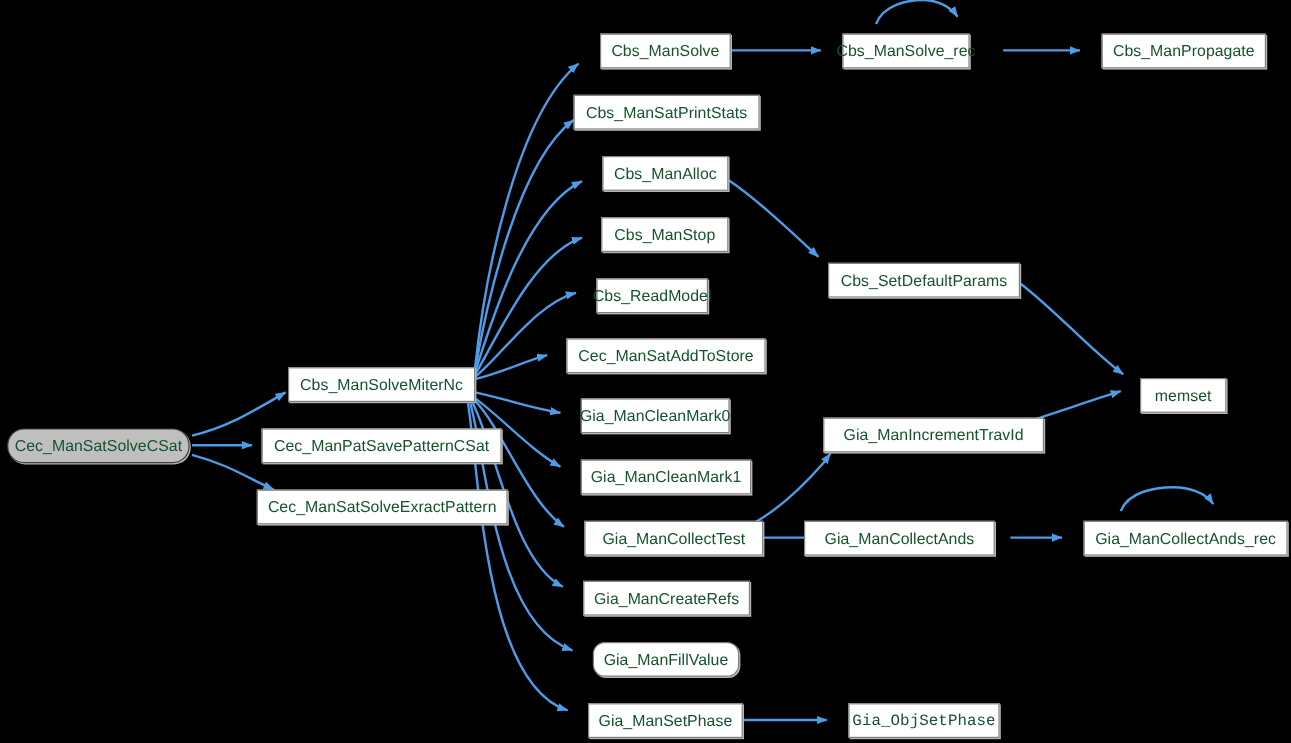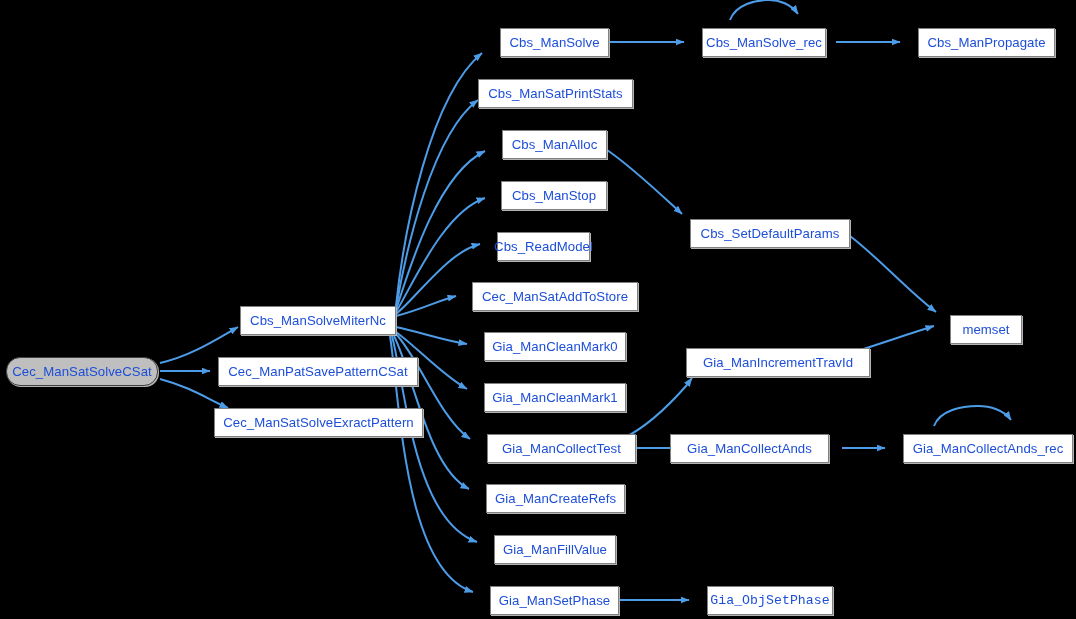--- a/index.html
+++ b/index.html
@@ -34,21 +34,21 @@
     border: 1px solid #808080;
     box-shadow: 1px 1px 0 0 #b4b4b4;
     height: 29px;
     white-space: nowrap;
   }
   .node.current {
     background: #bfbfbf;
     border: 1px solid #404040;
   }
   .node-label {
-    color: #1d4ed8;
+    color: #14532d;
     font-size: 13.2px;
     line-height: 1;
     letter-spacing: 0.05px;
     padding: 0 7px;
     user-select: none;
   }
 </style>
 </head>
 <body>
 
@@ -114,39 +114,39 @@
       </div>
       <div class="node" style="left: 501px; top: 181px; width: 106px;">
         <span class="node-label">Cbs_ManStop</span>
       </div>
       <div class="node" style="left: 497px; top: 232px; width: 93px;">
         <span class="node-label">Cbs_ReadModel</span>
       </div>
       <div class="node" style="left: 472px; top: 282px; width: 166px;">
         <span class="node-label">Cec_ManSatAddToStore</span>
       </div>
-      <div class="node" style="left: 484px; top: 332px; width: 142px;">
+      <div class="node" style="left: 484px; top: 332px; width: 124px;">
         <span class="node-label">Gia_ManCleanMark0</span>
       </div>
       <div class="node" style="left: 484px; top: 383px; width: 142px;">
         <span class="node-label">Gia_ManCleanMark1</span>
       </div>
       <div class="node" style="left: 487px; top: 434px; width: 149px;">
         <span class="node-label">Gia_ManCollectTest</span>
       </div>
       <div class="node" style="left: 486px; top: 484px; width: 139px;">
         <span class="node-label">Gia_ManCreateRefs</span>
       </div>
-      <div class="node" style="left: 494px; top: 535px; width: 122px;">
+      <div class="node" style="left: 494px; top: 535px; width: 122px; border-radius: 10px;">
         <span class="node-label">Gia_ManFillValue</span>
       </div>
       <div class="node" style="left: 490px; top: 586px; width: 129px;">
         <span class="node-label">Gia_ManSetPhase</span>
       </div>
-      <div class="node" style="left: 702px; top: 28px; width: 124px;">
+      <div class="node" style="left: 702px; top: 28px; width: 106px;">
         <span class="node-label">Cbs_ManSolve_rec</span>
       </div>
       <div class="node" style="left: 918px; top: 28px; width: 137px;">
         <span class="node-label">Cbs_ManPropagate</span>
       </div>
       <div class="node" style="left: 690px; top: 219px; width: 160px;">
         <span class="node-label">Cbs_SetDefaultParams</span>
       </div>
       <div class="node" style="left: 950px; top: 315px; width: 72px;">
         <span class="node-label">memset</span>

